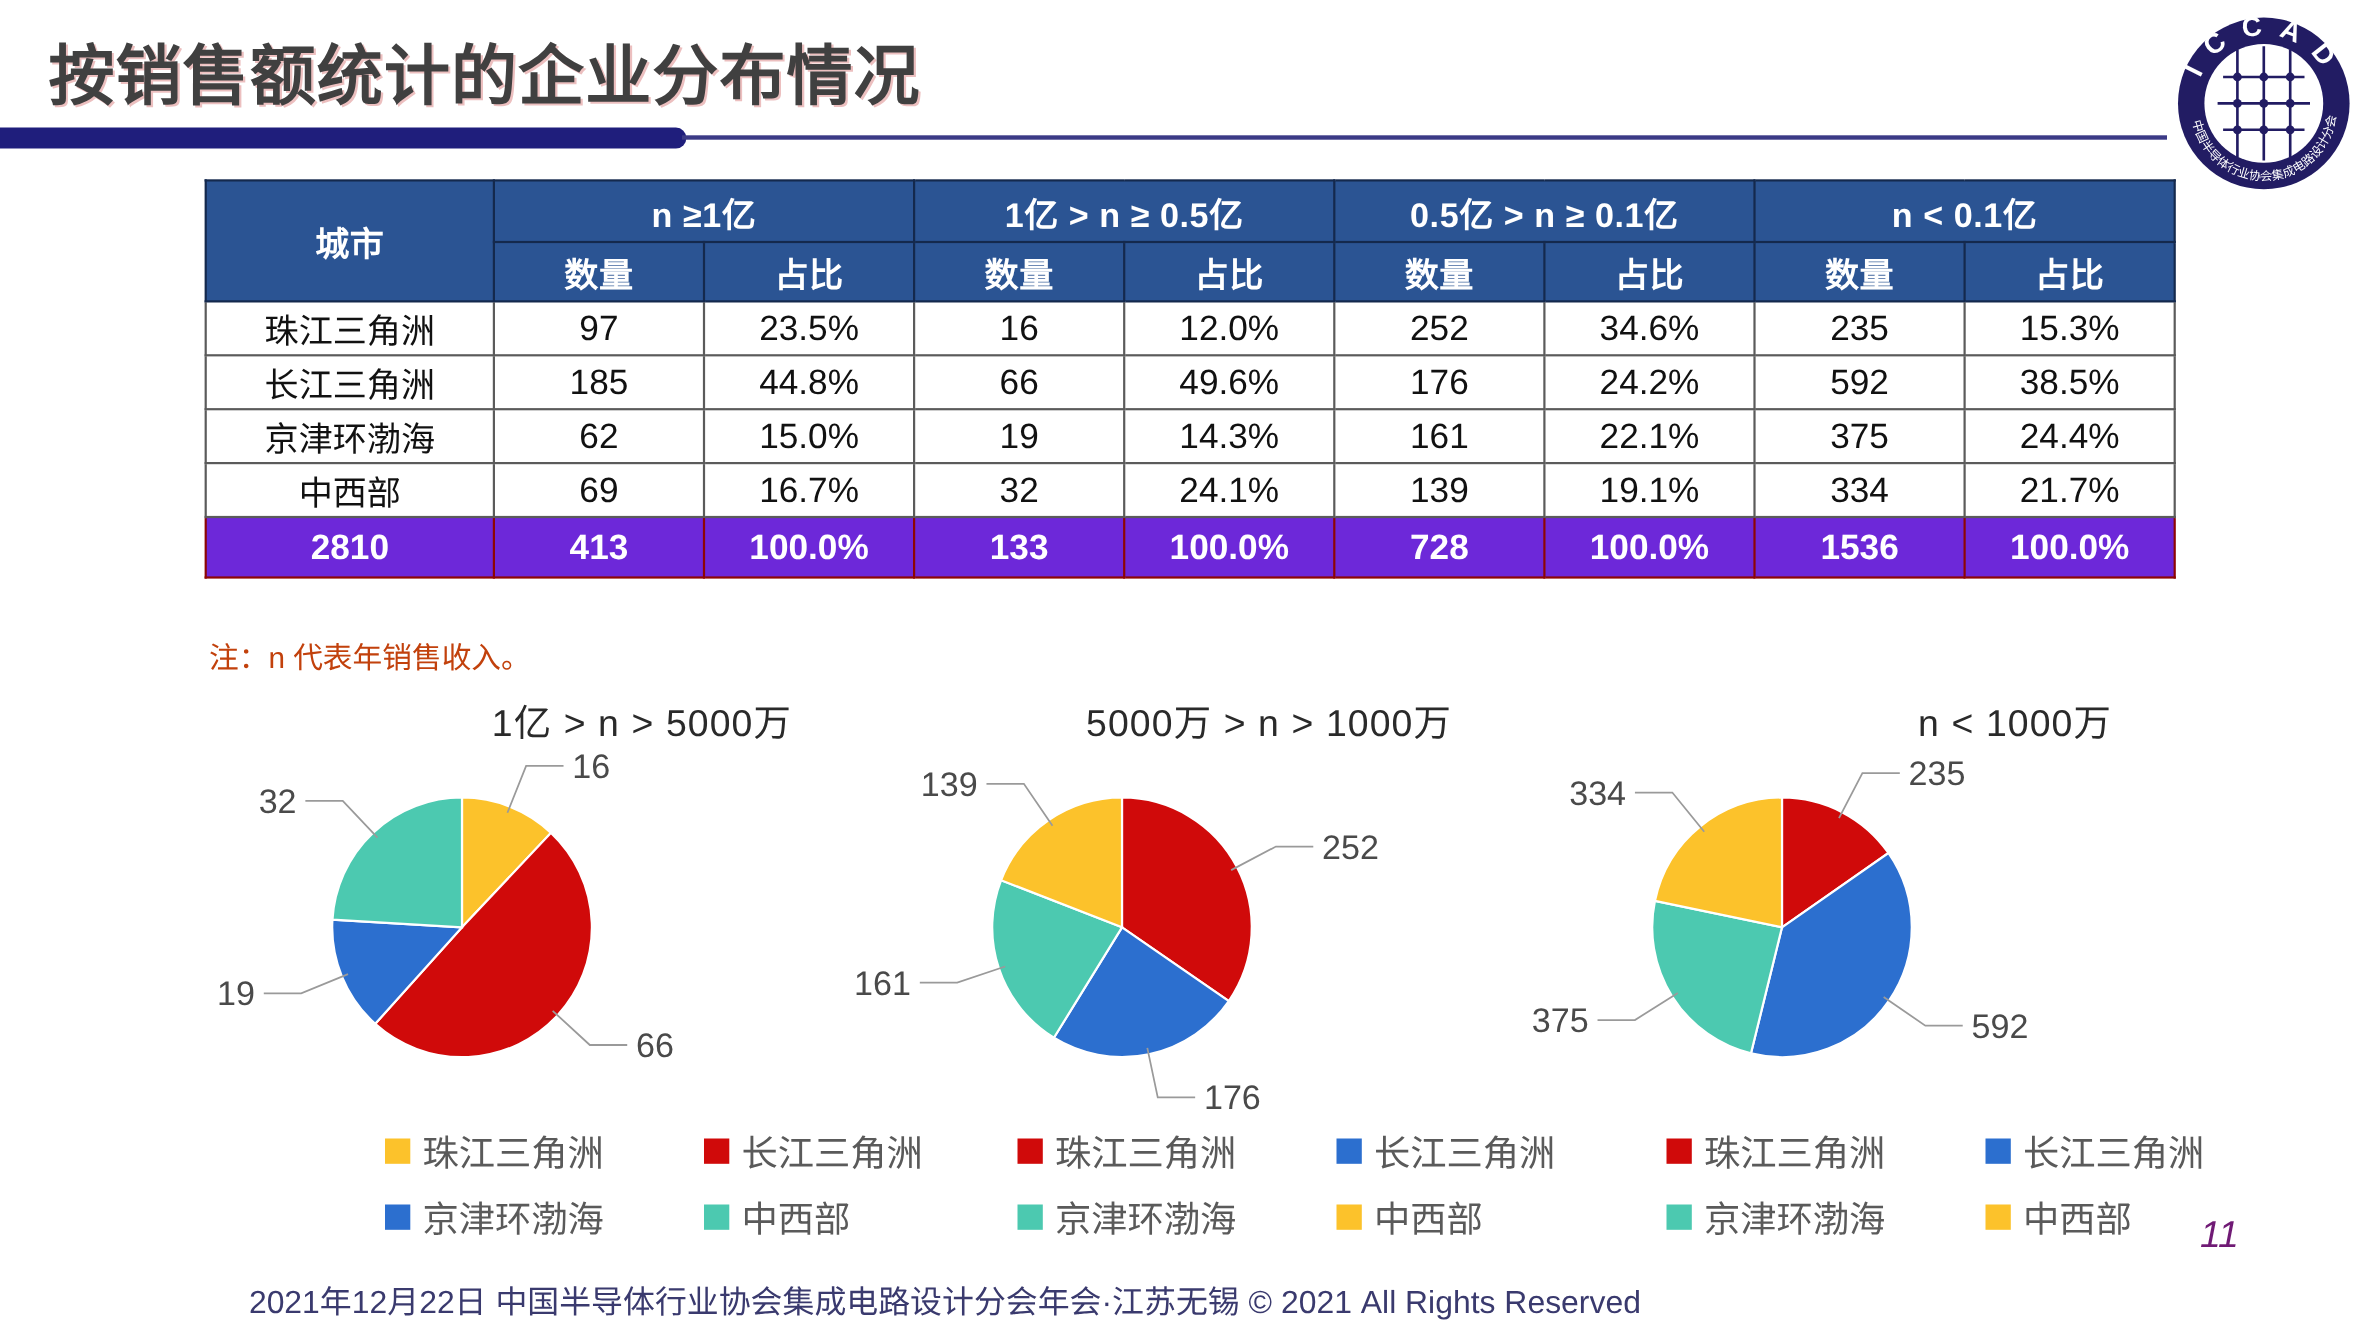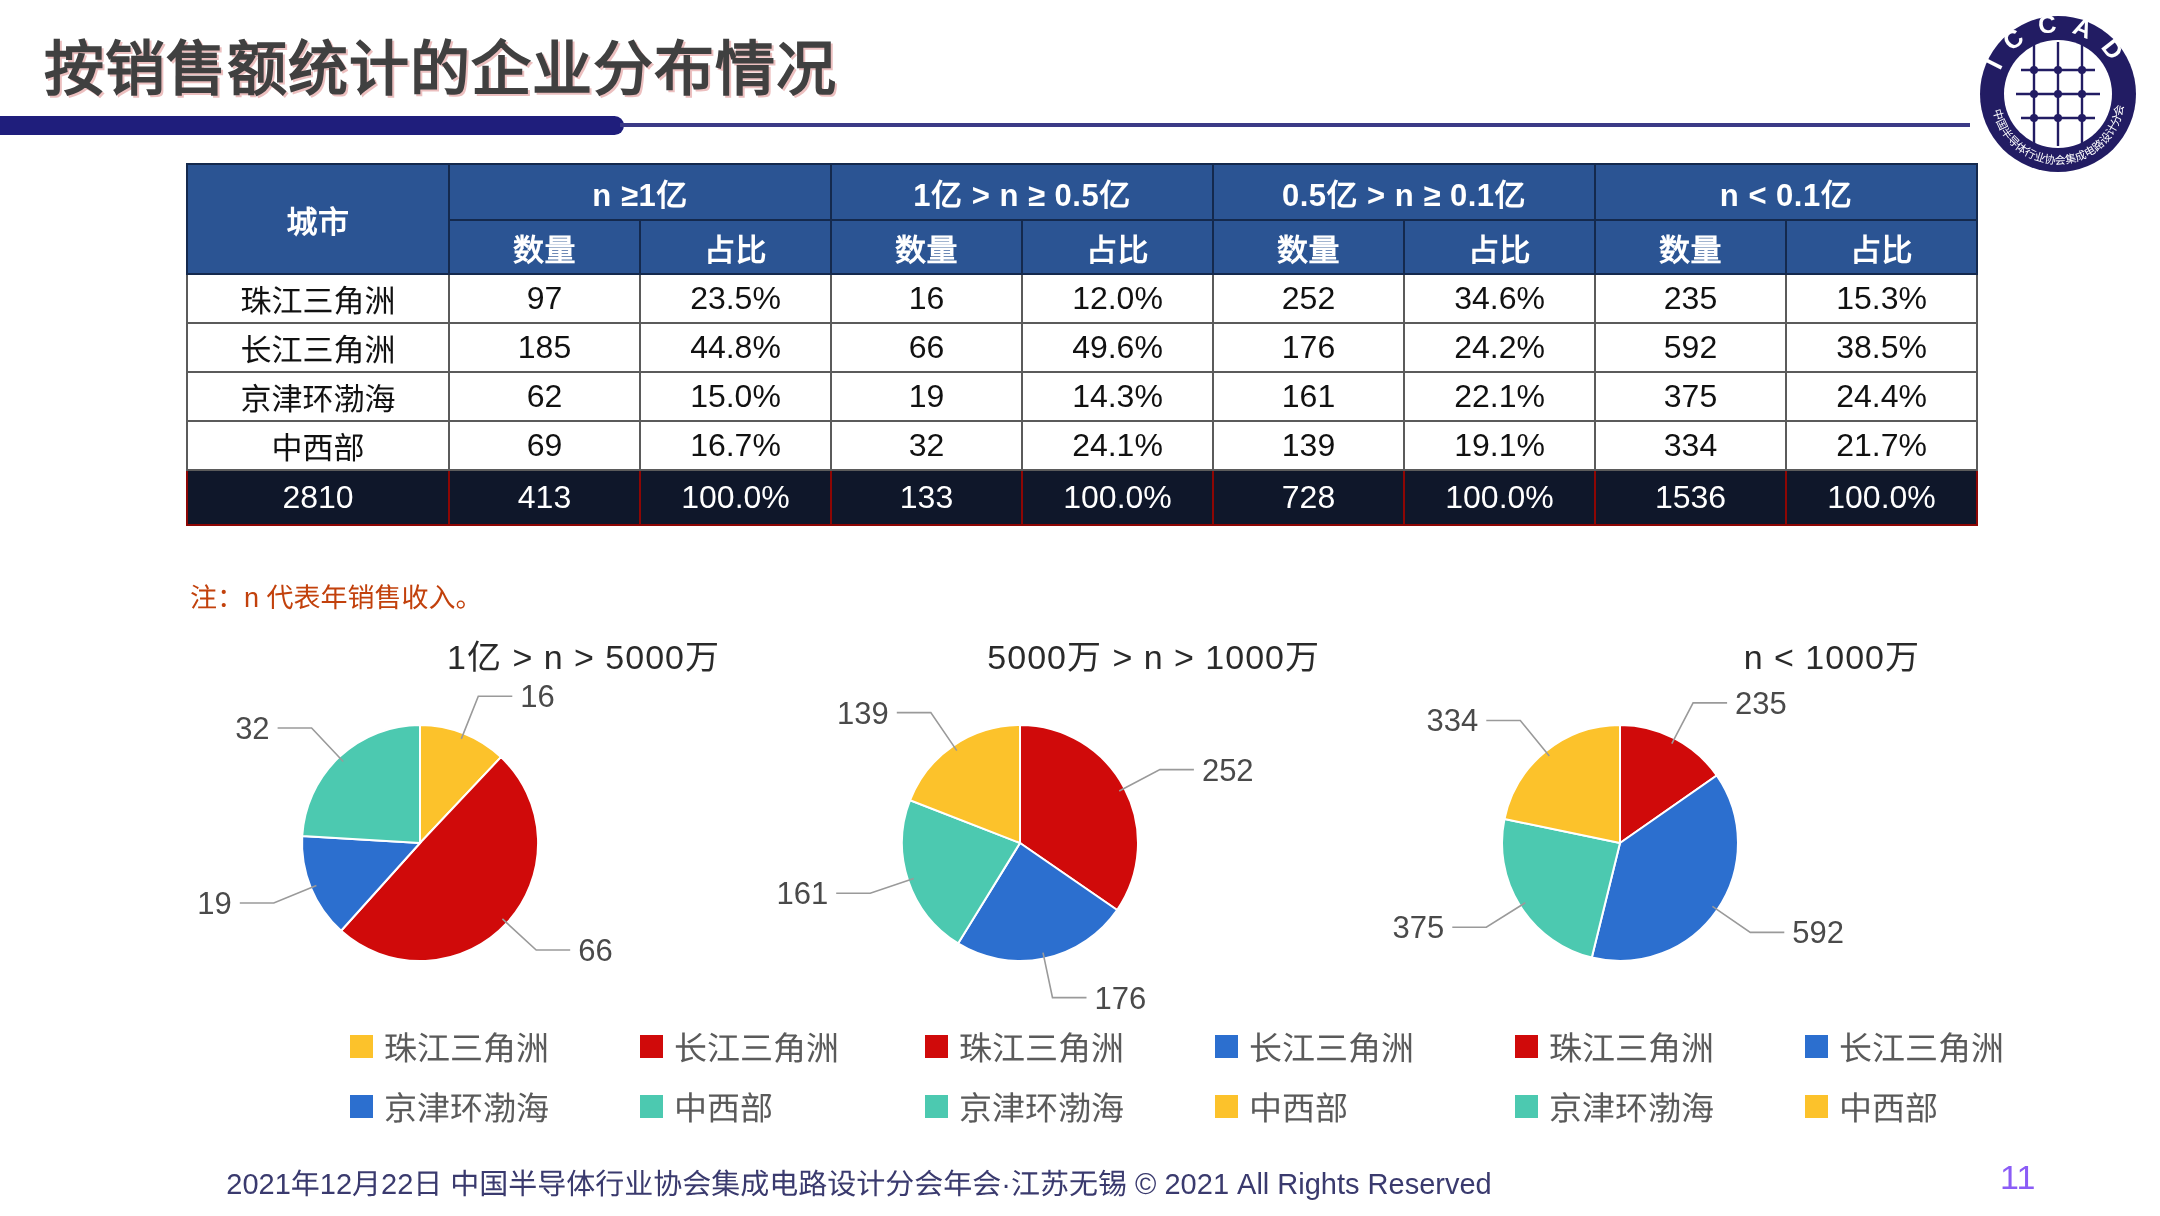--- a/index.html
+++ b/index.html
@@ -58,23 +58,23 @@
     font-weight: 700;
     border: 2px solid #14294d;
     height: 54px;
     letter-spacing: .5px;
   }
   table.data thead tr.hr1 th { height: 56px; font-size: 31px; }
   table.data thead tr.hr2 th { height: 54px; font-size: 31px; }
   table.data tbody td { font-size: 32px; height: 49px; }
   table.data tbody td.city { font-size: 31px; }
   table.data tr.total td {
-    background: #0f172a;
+    background: #6d28d9;
     color: #ffffff;
-    font-weight: 400;
+    font-weight: 700;
     border: 2px solid #8d0604;
     height: 55px;
   }
   .note {
     position: absolute; left: 190px; top: 576px;
     font-size: 27px; color: #c2410c;
   }
 
   
   .charts { position: absolute; left: 0; top: 630px; width: 2160px; height: 400px; }
@@ -95,22 +95,22 @@
   }
   .legend .sw { width: 23px; height: 23px; margin-right: 11px; flex: 0 0 auto; }
   .legend .lg-item.w-wide { width: 290px; }
 
   
   .footer {
     position: absolute; left: 0; top: 1160px; width: 1718px;
     text-align: center; font-size: 29px; color: #3a3a6e;
   }
   .pageno {
-    position: absolute; left: 2000px; top: 1158px;
-    font-size: 34px; color: #8b5cf6;
+    position: absolute; left: 2000px; top: 1104px;
+    font-size: 34px; color: #701a75; font-style: italic;
   }
 </style>
 </head>
 <body>
 
 <div class="slide">
 
   <div class="title">按销售额统计的企业分布情况</div>
   <div class="rule-thick"></div>
   <div class="rule-thin"></div>

